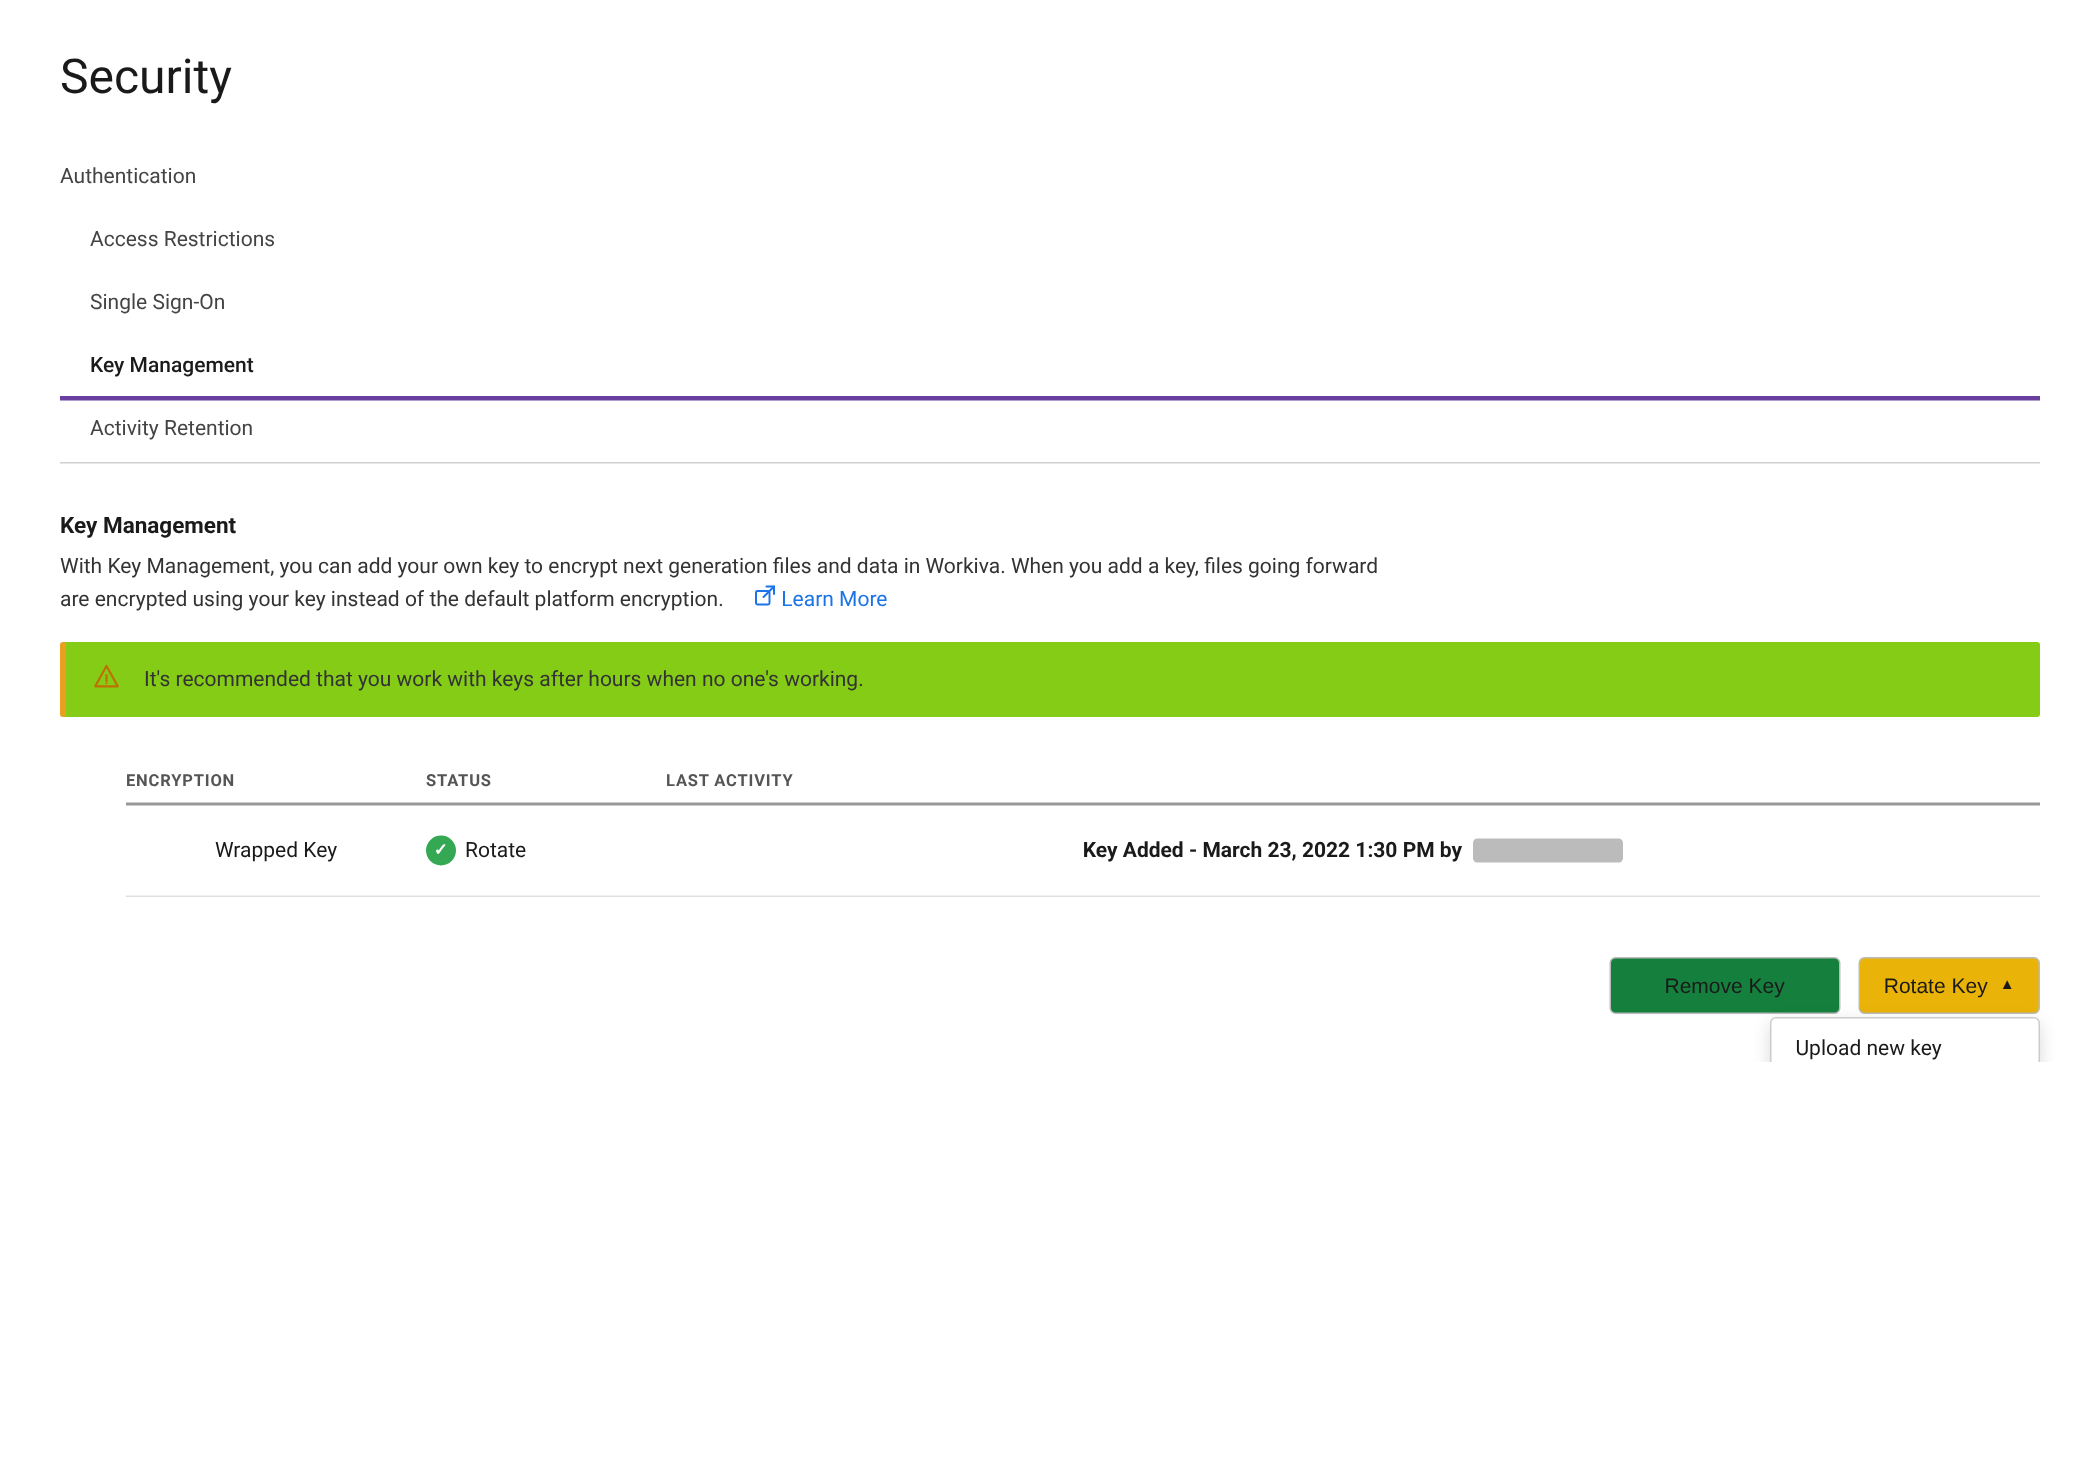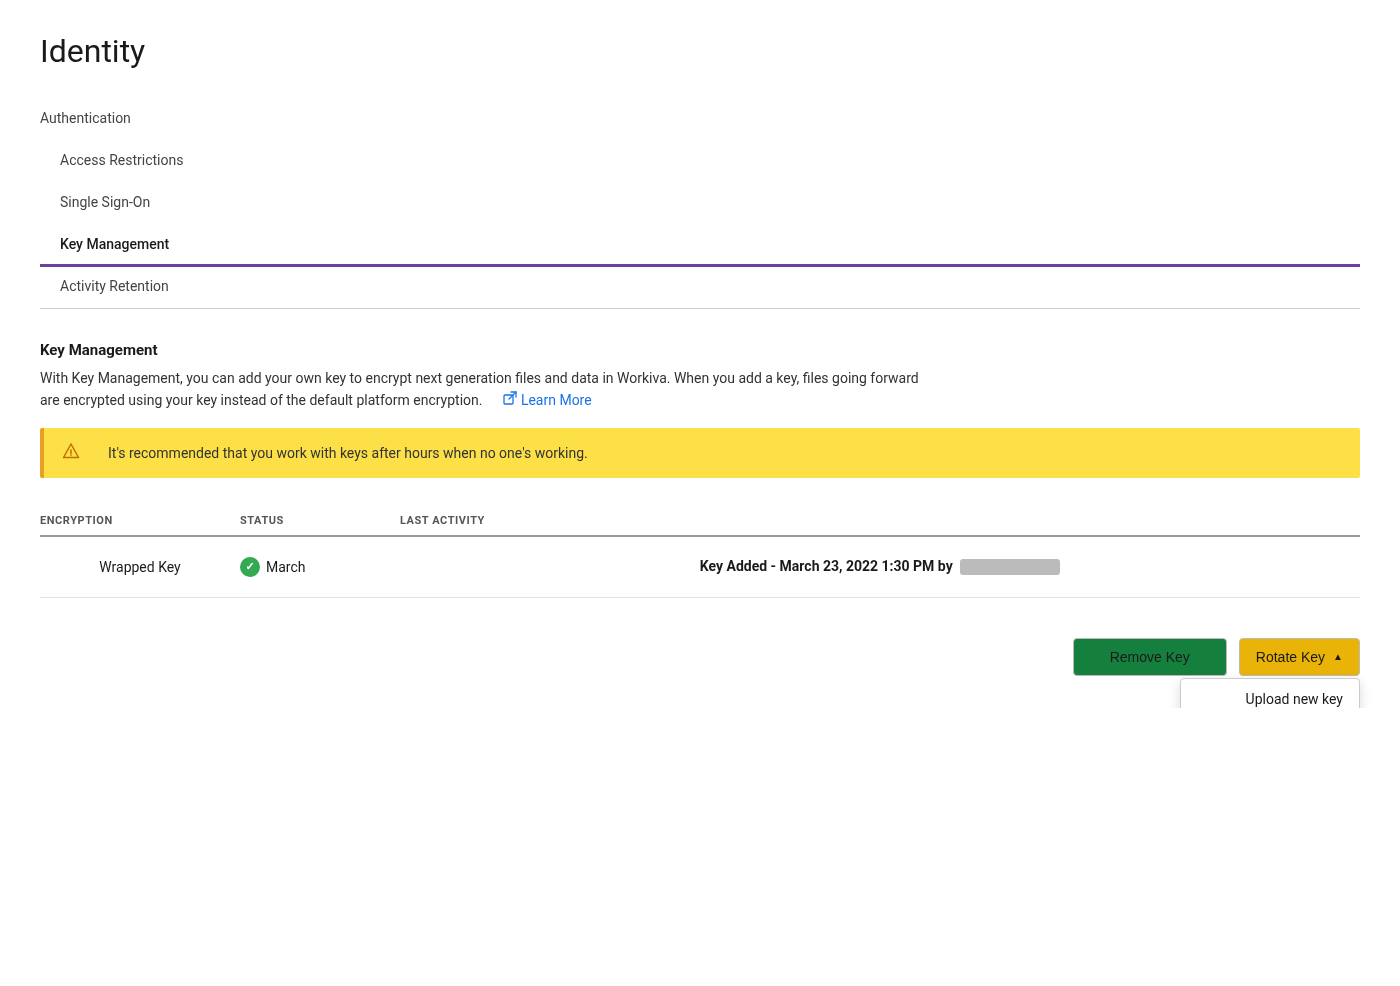--- a/index.html
+++ b/index.html
@@ -59,38 +59,39 @@
     }
     .learn-more-link {
       color: #1a73e8;
       text-decoration: none;
       display: inline-flex;
       align-items: center;
       gap: 4px;
       padding-left: 10px;
     }
     .warning-banner {
-      background: #fde047;
+      background: #84cc16;
       border-left: 4px solid #e8a020;
       padding: 14px 18px;
       border-radius: 2px;
       margin-bottom: 36px;
       display: flex;
       align-items: center;
-      gap: 28px;
+      gap: 16px;
       font-size: 14px;
       color: #333;
     }
     .warning-icon {
       color: #c07000;
       font-size: 16px;
       flex-shrink: 0;
     }
     .table-section {
       margin-bottom: 32px;
+      margin-left: 44px;
     }
     .table-header {
       display: grid;
       grid-template-columns: 200px 160px 1fr;
       border-bottom: 2px solid #999;
       padding-bottom: 8px;
       margin-bottom: 0;
     }
     .table-header-cell {
       font-size: 11px;
@@ -179,37 +180,36 @@
       border-radius: 4px;
       box-shadow: 0 4px 12px rgba(0,0,0,0.15);
       min-width: 180px;
       z-index: 100;
     }
     .dropdown-item {
       padding: 12px 16px;
       font-size: 14px;
       cursor: pointer;
       color: #1a1a1a;
-      text-align: right;
     }
     .dropdown-item.highlighted {
       border: 2px solid #6b3fa0;
       border-radius: 3px;
       margin: 4px;
     }
     .rotate-wrapper {
       position: relative;
     }
   </style>
 </head>
 <body>
 
 <div class="page-container">
 
-  <h1 class="page-title">Identity</h1>
+  <h1 class="page-title">Security</h1>
 
   <nav class="tab-nav">
     <a class="tab-item">Authentication</a>
     <a class="tab-item">Access Restrictions</a>
     <a class="tab-item">Single Sign-On</a>
     <a class="tab-item active">Key Management</a>
     <a class="tab-item">Activity Retention</a>
   </nav>
 
   <div>
@@ -245,21 +245,21 @@
     <div class="table-header">
       <div class="table-header-cell">ENCRYPTION</div>
       <div class="table-header-cell">STATUS</div>
       <div class="table-header-cell">LAST ACTIVITY</div>
     </div>
 
     <div class="table-row">
       <div class="table-cell">Wrapped Key</div>
       <div class="table-cell status-cell">
         <div class="status-icon"></div>
-        <span>March</span>
+        <span>Rotate</span>
       </div>
       <div class="table-cell activity-text">
         <strong>Key Added - March 23, 2022 1:30 PM by</strong>
         <span class="redacted-name"></span>
       </div>
     </div>
   </div>
 
   <div class="actions-row">
     <button class="btn">Remove Key</button>

